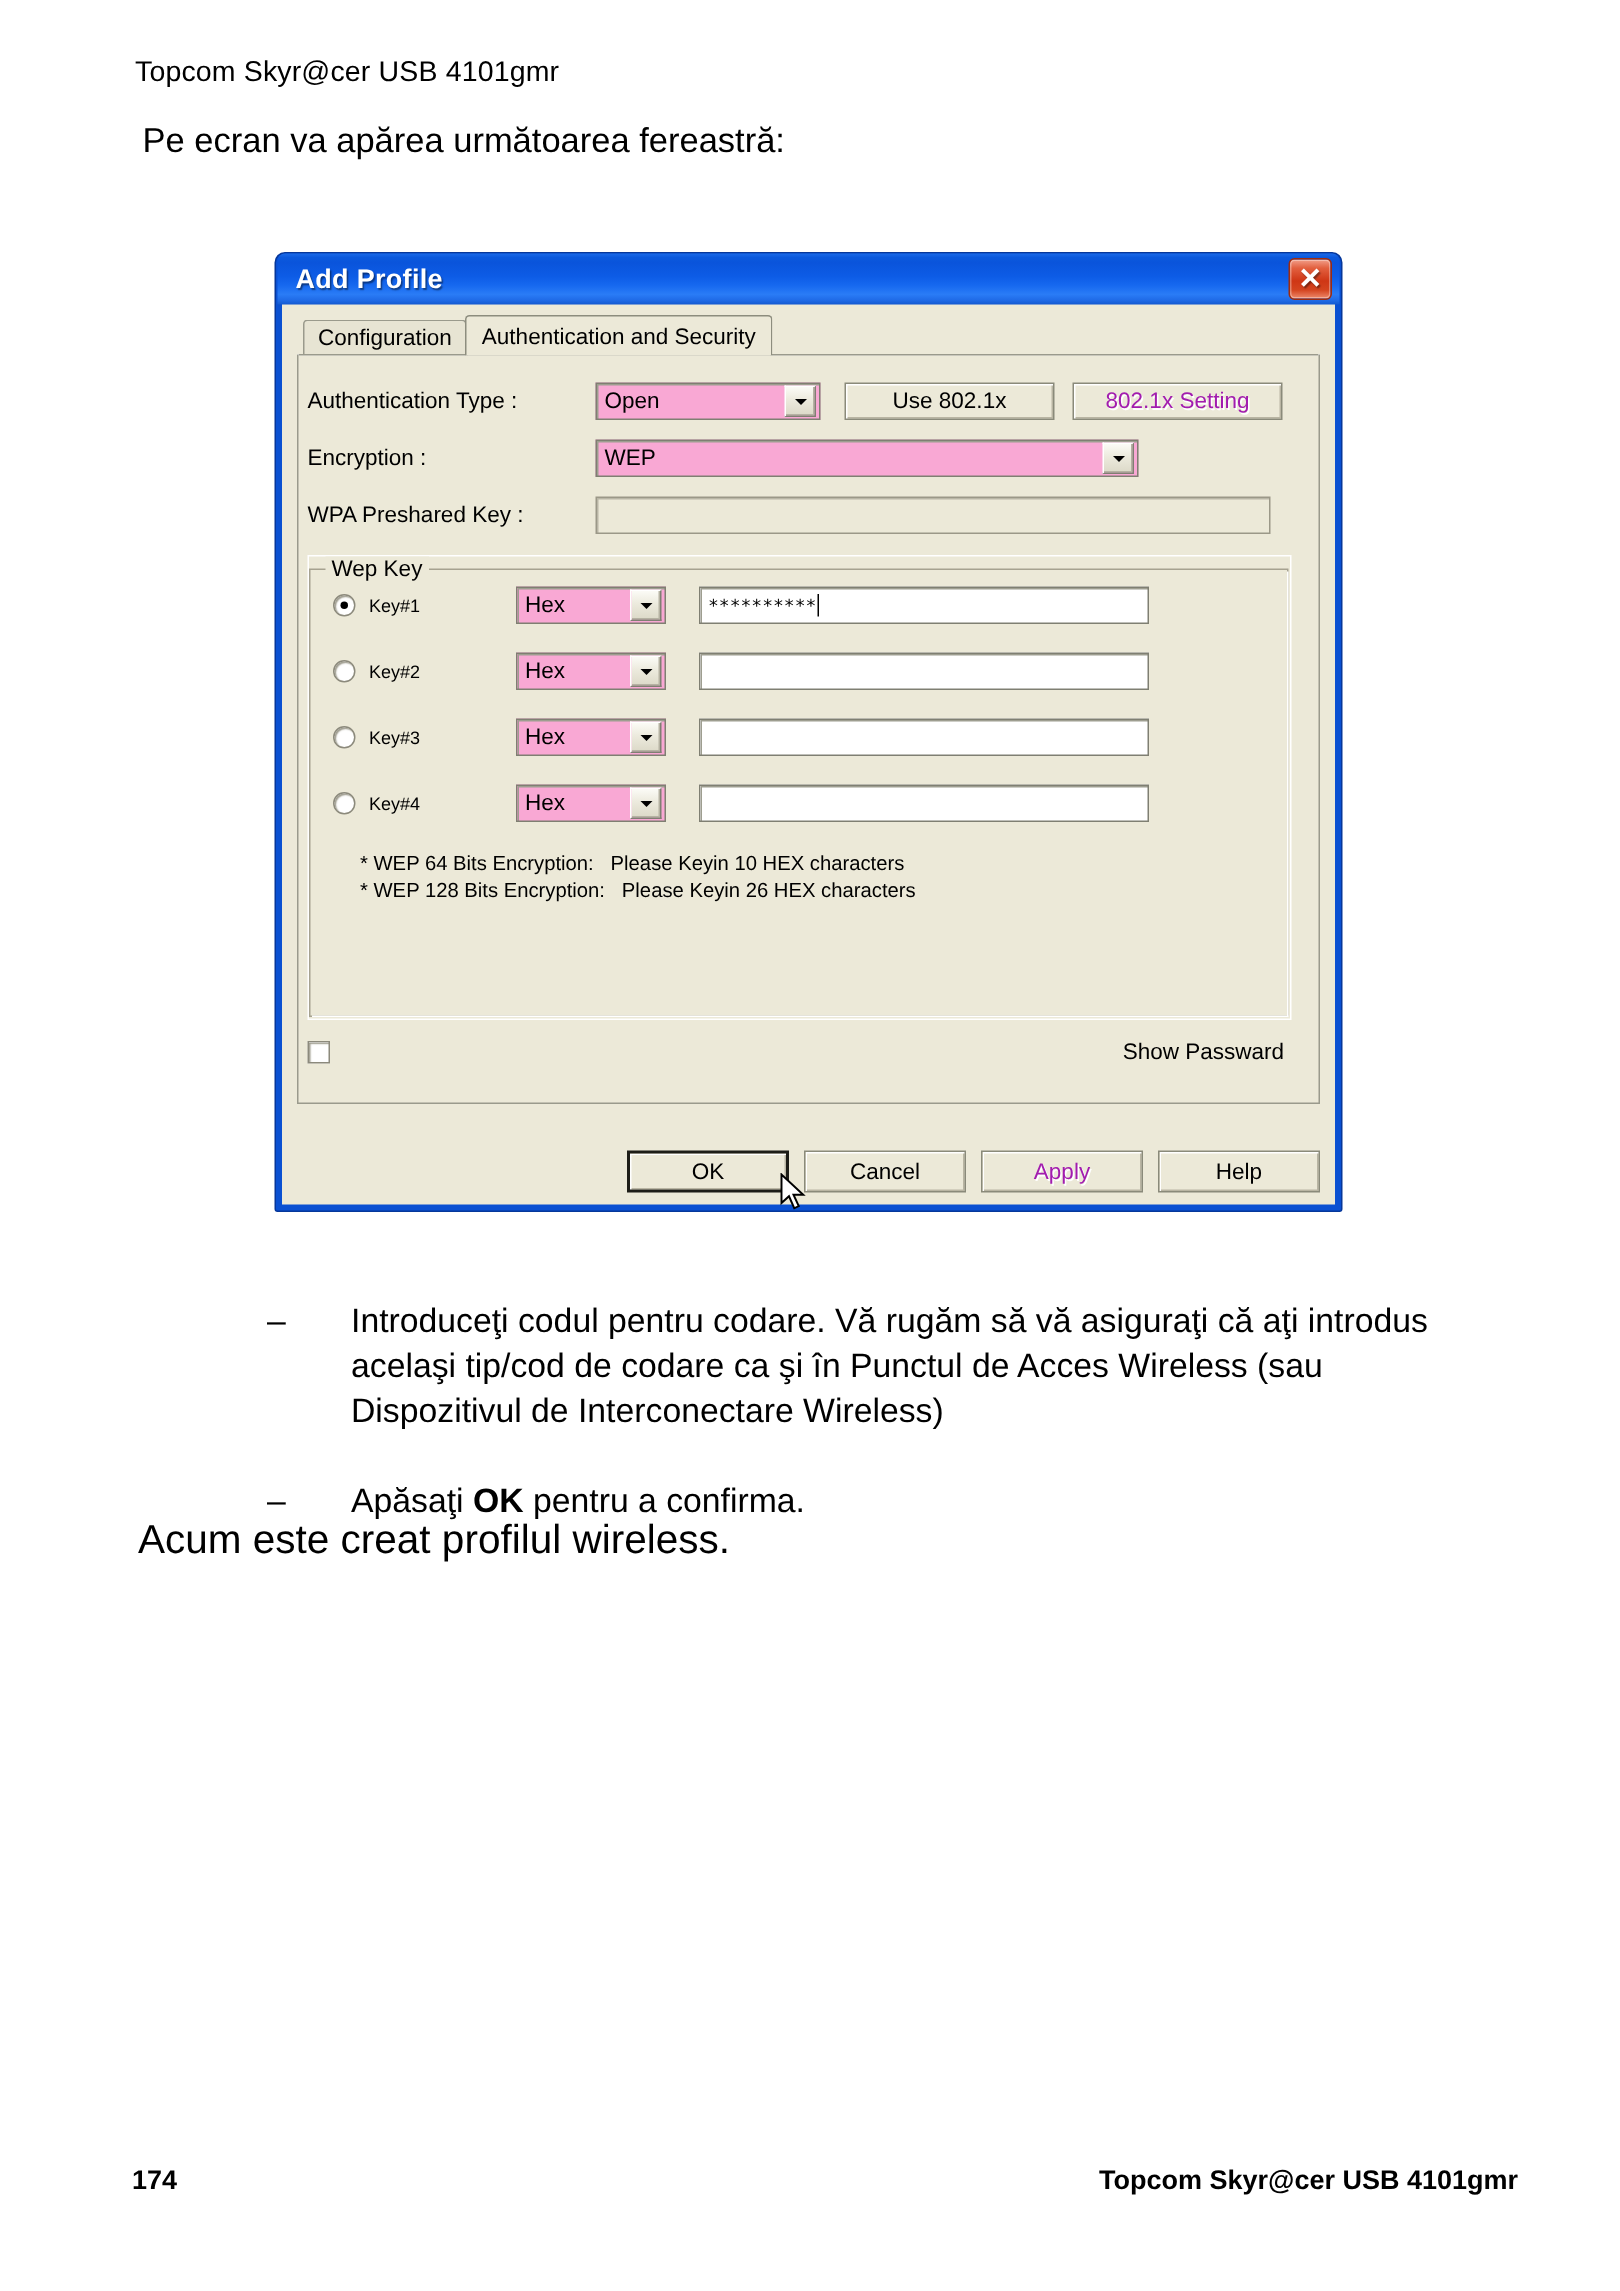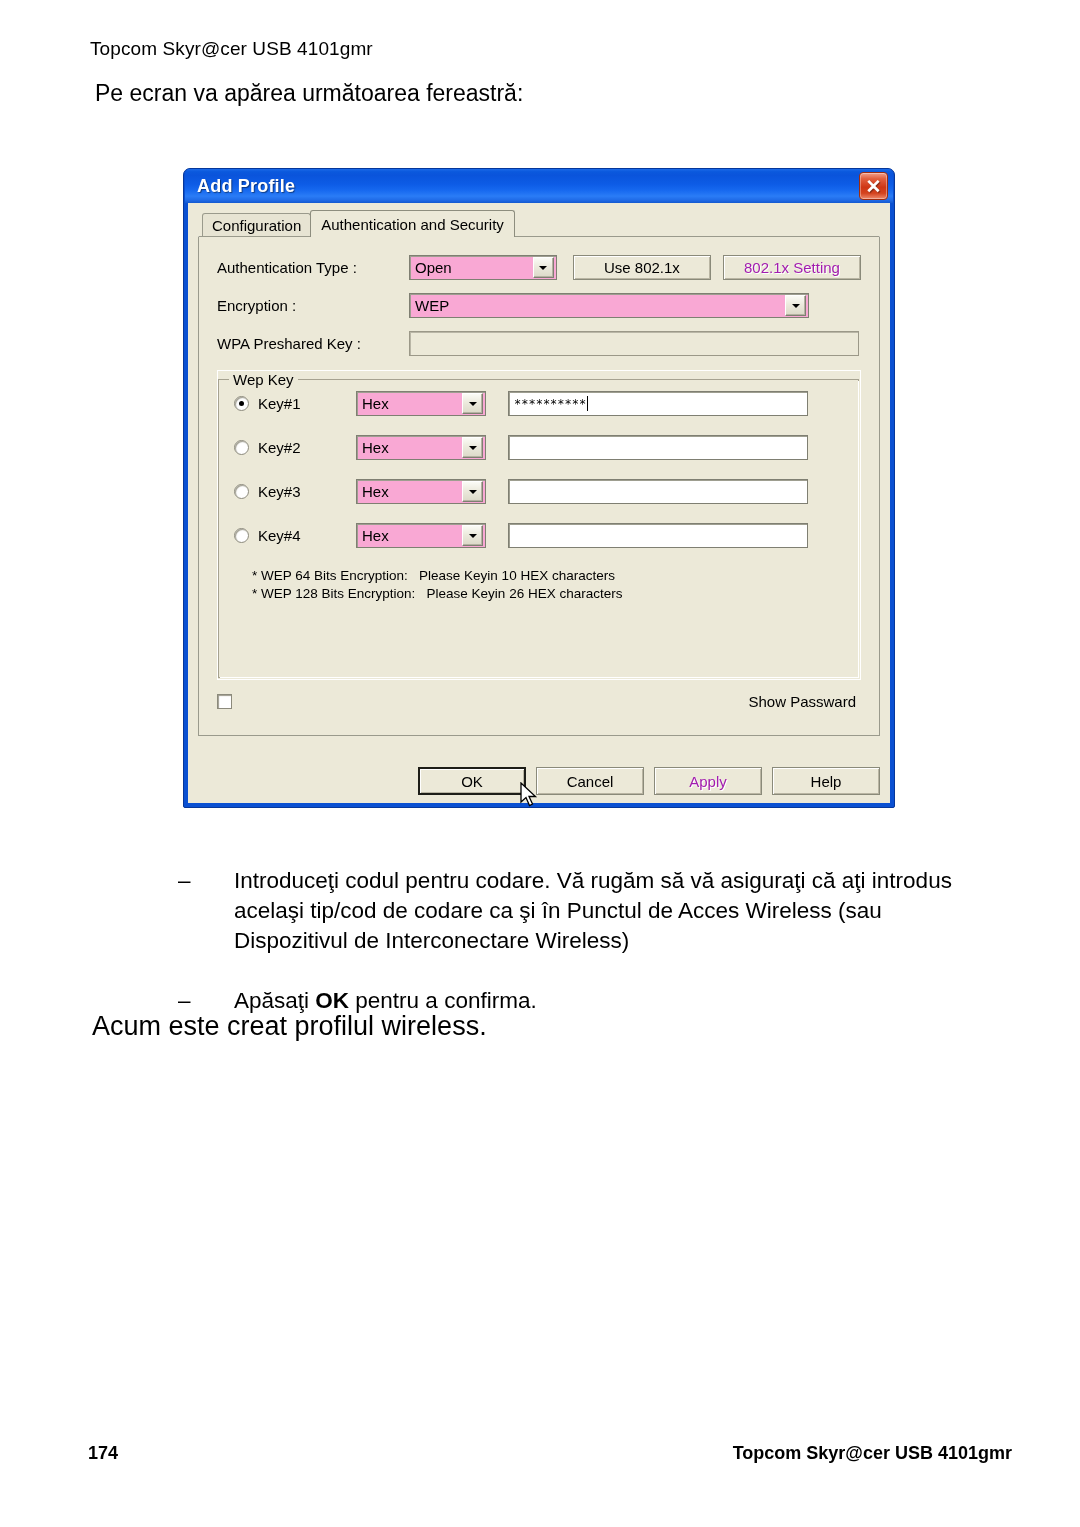--- a/index.html
+++ b/index.html
@@ -171,21 +171,21 @@
     border-color: #8d8d7e;
   }
 
   .tabpanel {
     border: 1px solid #9a9a8c;
     border-top: 1px solid #ffffff;
     background: #ECE9D8;
     margin-top: -1px;
     height: 500px;
     box-sizing: border-box;
-    padding: 18px 18px 8px 18px;
+    padding: 18px 18px 8px 6px;
     position: relative;
   }
   .tabpanel::before {
     content: "";
     position: absolute;
     left: 0; right: 0; top: -1px;
     height: 1px;
     background: #9a9a8c;
   }
 
@@ -235,22 +235,22 @@
   }
   .combo-arrow i {
     display: block;
     width: 0; height: 0;
     border-left: 4px solid transparent;
     border-right: 4px solid transparent;
     border-top: 4px solid #000000;
   }
 
   .combo-auth { width: 150px; }
-  .combo-enc  { width: 400px; }
-  .combo-hex  { width: 130px; }
+  .combo-enc  { width: 362px; }
+  .combo-hex  { width: 100px; }
 
   
   .btn {
     height: 25px;
     background: #ECE9D8;
     border: 1px solid #8a8a7a;
     box-shadow: inset 1px 1px 0 #ffffff, inset -1px -1px 0 #b9b5a3;
     font-size: 15px;
     display: flex;
     align-items: center;
@@ -352,21 +352,21 @@
     justify-content: center;
     flex: 0 0 13px;
   }
   .radio .dot {
     width: 5px; height: 5px;
     border-radius: 50%;
     background: #000000;
     display: none;
   }
   .radio.checked .dot { display: block; }
-  .radio-label { font-size: 15px; }
+  .radio-label { font-size: 12px; }
 
   .key-combo-space { margin-right: 22px; }
 
   .note {
     font-size: 13.5px;
     line-height: 18px;
     margin-top: 6px;
     padding-left: 18px;
     white-space: pre;
   }

